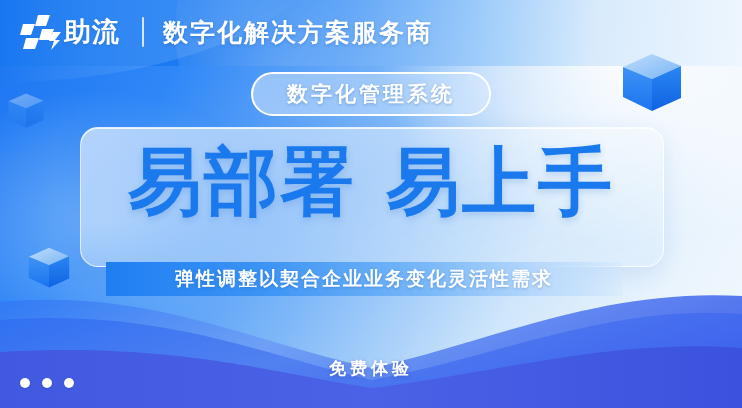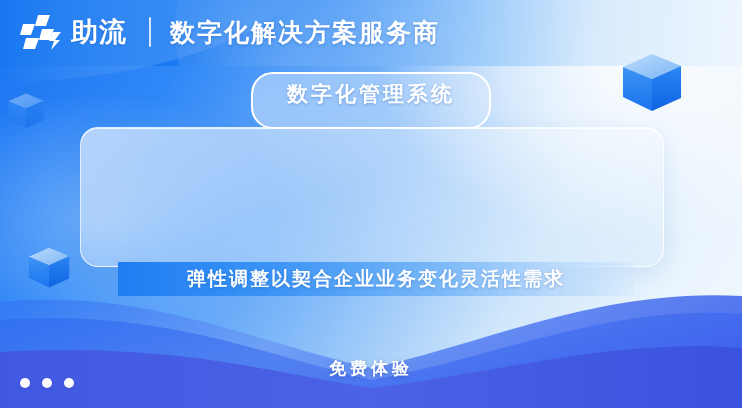--- a/index.html
+++ b/index.html
@@ -41,37 +41,37 @@
   .header-curve{
     position:absolute;left:0;top:0;width:742px;height:86px;
   }
 
   .brand{
     position:absolute;left:20px;top:9px;display:flex;align-items:center;height:46px;z-index:6;
   }
   .logo-mark{position:relative;width:44px;height:40px;flex:0 0 auto;}
   .brand-name{
     color:#ffffff;font-size:27px;font-weight:bold;letter-spacing:1px;
-    margin-left:7px;line-height:40px;text-shadow:0 1px 2px rgba(8,60,140,.25);
+    line-height:40px;text-shadow:0 1px 2px rgba(8,60,140,.25);
   }
   .brand-sep{
     width:2px;height:30px;background:rgba(255,255,255,.8);margin:0 19px 0 22px;border-radius:1px;
   }
   .brand-tag{
     color:#ffffff;font-size:25px;font-weight:bold;letter-spacing:2px;line-height:40px;
     text-shadow:0 1px 3px rgba(8,60,140,.28);
   }
 
   
   .cube{position:absolute;z-index:3;}
 
   
   .badge-wrap{position:absolute;left:0;top:72px;width:742px;text-align:center;z-index:7;}
   .badge{
-    display:inline-block;padding:6px 34px 19px;border-radius:22px;
+    display:inline-block;padding:6px 34px 6px;border-radius:22px;
     border:2px solid #ffffff;
     background:linear-gradient(100deg,rgba(255,255,255,.42),rgba(255,255,255,.2));
     color:#ffffff;font-size:21px;font-weight:bold;letter-spacing:3px;
     text-shadow:0 1px 3px rgba(10,70,160,.3);
   }
 
   
   .card{
     position:absolute;left:80px;top:127px;width:582px;height:138px;
     border-radius:18px;
@@ -86,21 +86,21 @@
     position:absolute;left:0;top:143px;width:742px;text-align:center;z-index:8;
     color:#1b79ee;font-size:74px;font-weight:bold;line-height:78px;
     letter-spacing:2px;
     text-shadow:0 3px 7px rgba(30,105,200,.22);
     white-space:nowrap;
   }
   .headline .gap{display:inline-block;width:30px;}
 
   
   .subbar{
-    position:absolute;left:118px;top:262px;width:516px;height:34px;z-index:9;
+    position:absolute;left:106px;top:262px;width:516px;height:34px;z-index:9;
     background:linear-gradient(90deg,#1f7ef2 0%,#3b93f5 30%,#79b8f8 62%,#b9d9fb 84%,rgba(210,233,253,.45) 100%);
     display:flex;align-items:center;justify-content:center;
   }
   .subbar-text{
     color:#ffffff;font-size:19px;font-weight:bold;letter-spacing:2px;
     text-shadow:0 1px 3px rgba(15,75,165,.3);white-space:nowrap;
   }
 
   
   .waves{position:absolute;left:0;bottom:0;width:742px;height:140px;z-index:4;}
@@ -182,20 +182,23 @@
     <polygon points="4,15 33,27 33,59 4,45" fill="url(#cB)"></polygon>
     <polygon points="62,14 33,27 33,59 62,46" fill="url(#cC)"></polygon>
   </svg>
 
   <div class="badge-wrap">
     <span class="badge">数字化管理系统</span>
   </div>
 
   <div class="card"></div>
 
+  <div class="headline">
+    <span>易部署</span><span class="gap"></span><span>易上手</span>
+  </div>
 
   <div class="subbar">
     <span class="subbar-text">弹性调整以契合企业业务变化灵活性需求</span>
   </div>
 
   <svg class="waves" viewBox="0 0 742 140" preserveAspectRatio="none">
     <defs>
       <linearGradient id="w1" x1="0" y1="0" x2="1" y2="0.4">
         <stop offset="0" stop-color="#2f6ff2"></stop>
           <stop offset="0.5" stop-color="#4f7ef0"></stop>

